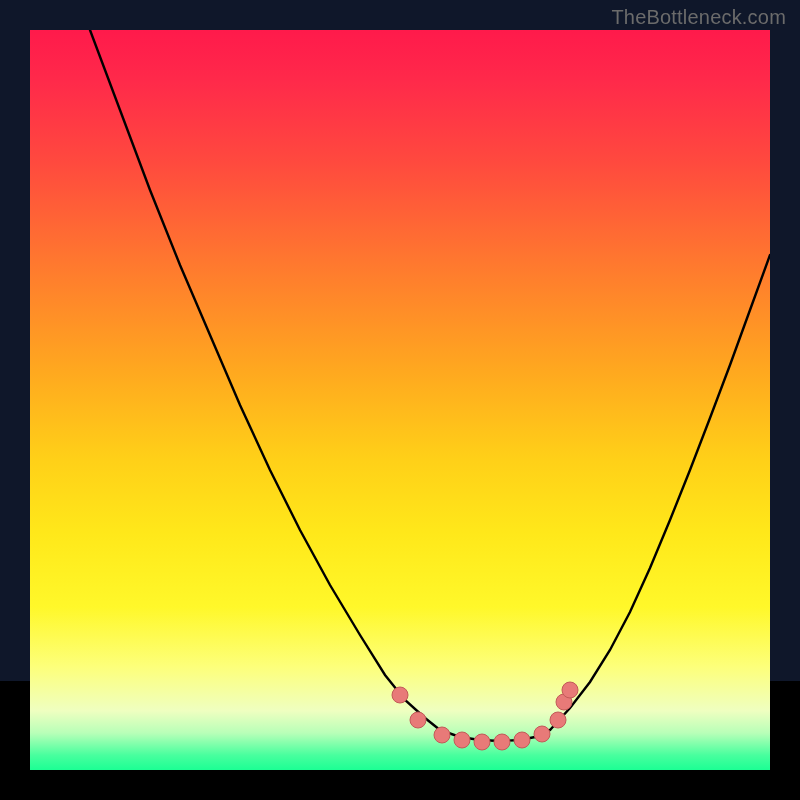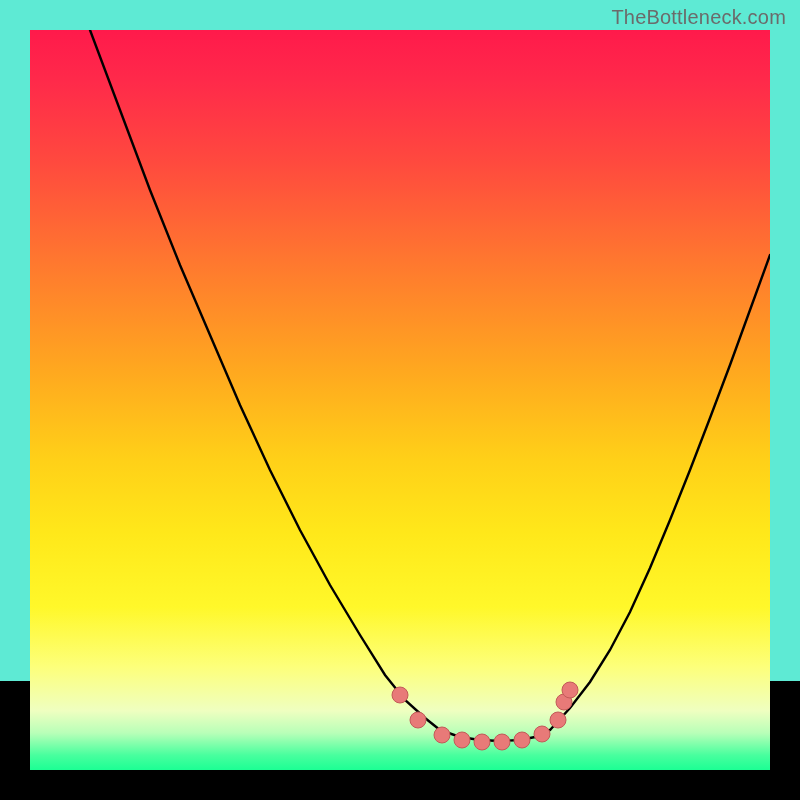--- a/index.html
+++ b/index.html
@@ -10,21 +10,21 @@
     background: #000;
     overflow: hidden;
     font-family: Arial, Helvetica, sans-serif;
   }
   .frame {
     position: absolute;
     left: 0;
     top: 0;
     width: 800px;
     height: 681px;
-    background: #5eead4;
+    background: #0f172a;
   }
   .plot-area {
     position: absolute;
     left: 30px;
     top: 30px;
     width: 740px;
     height: 740px;
     overflow: hidden;
   }
   .gradient {

